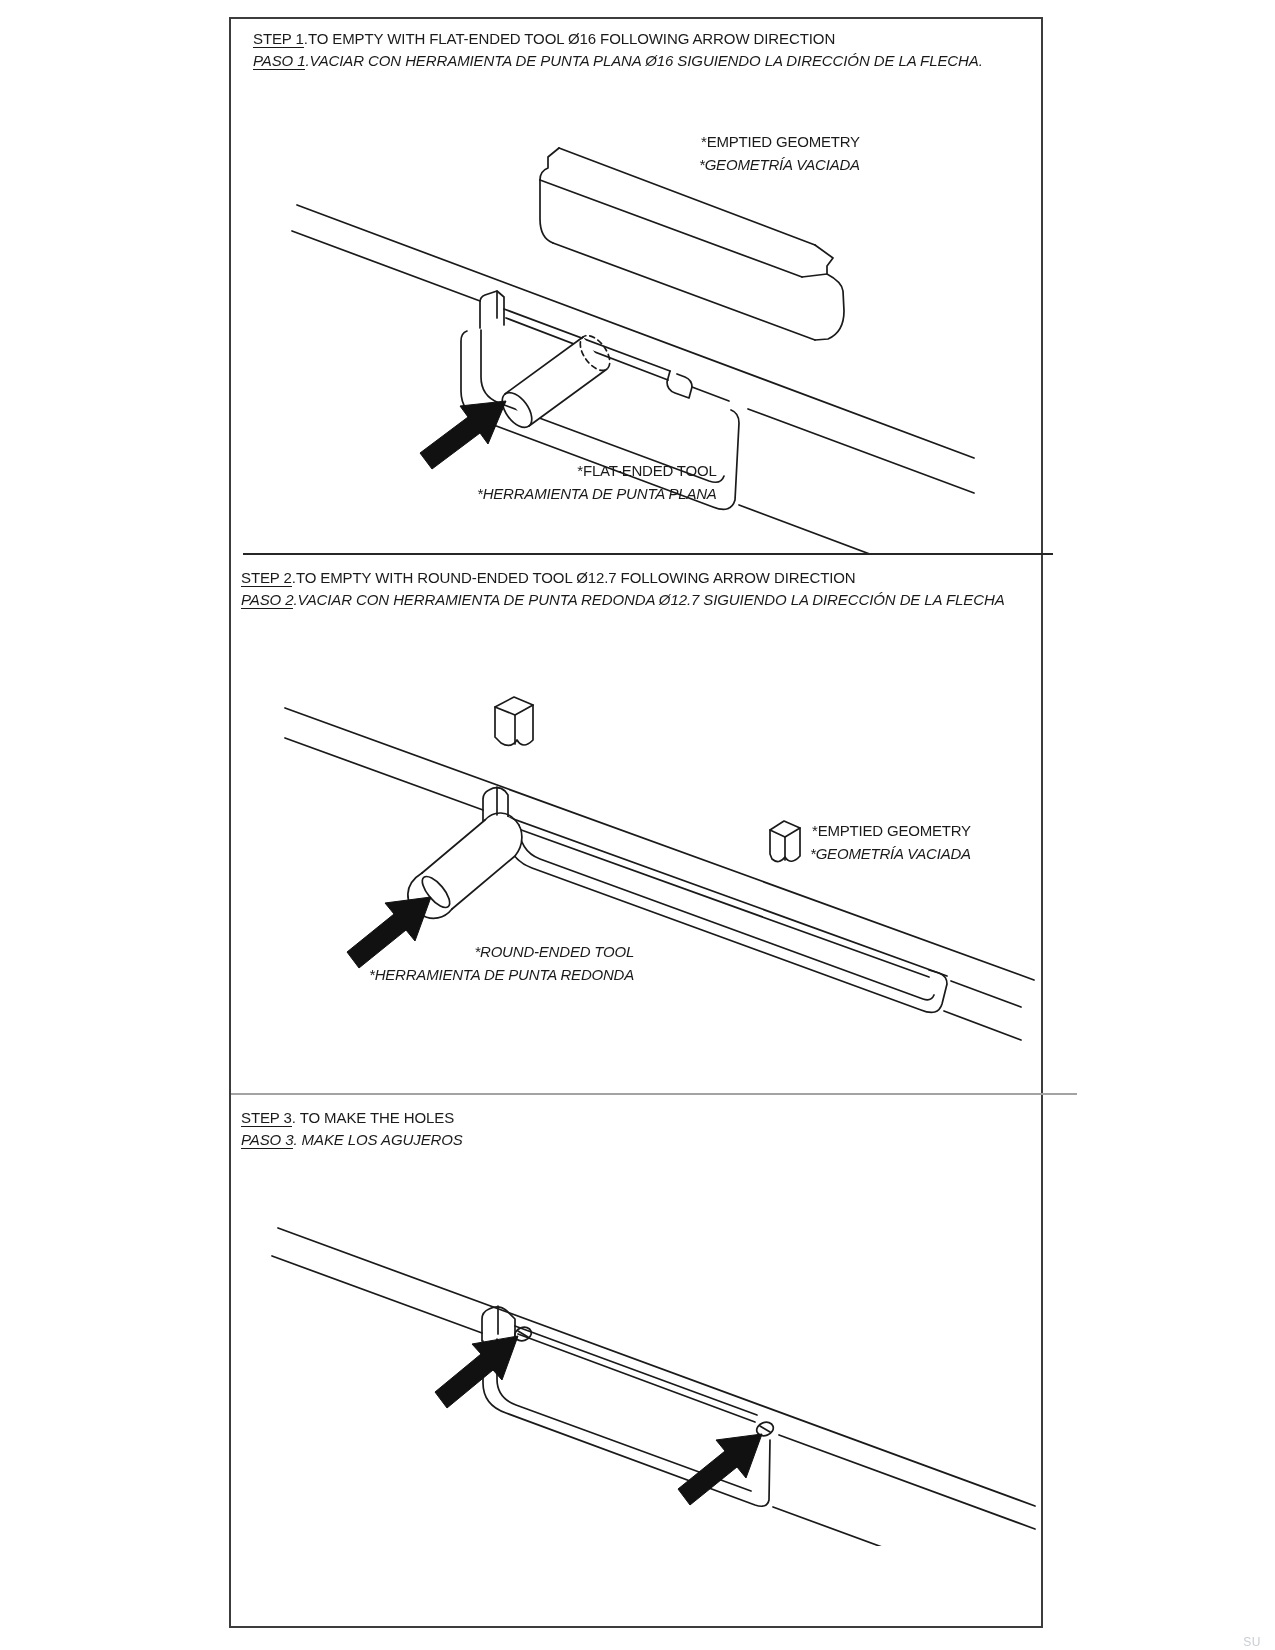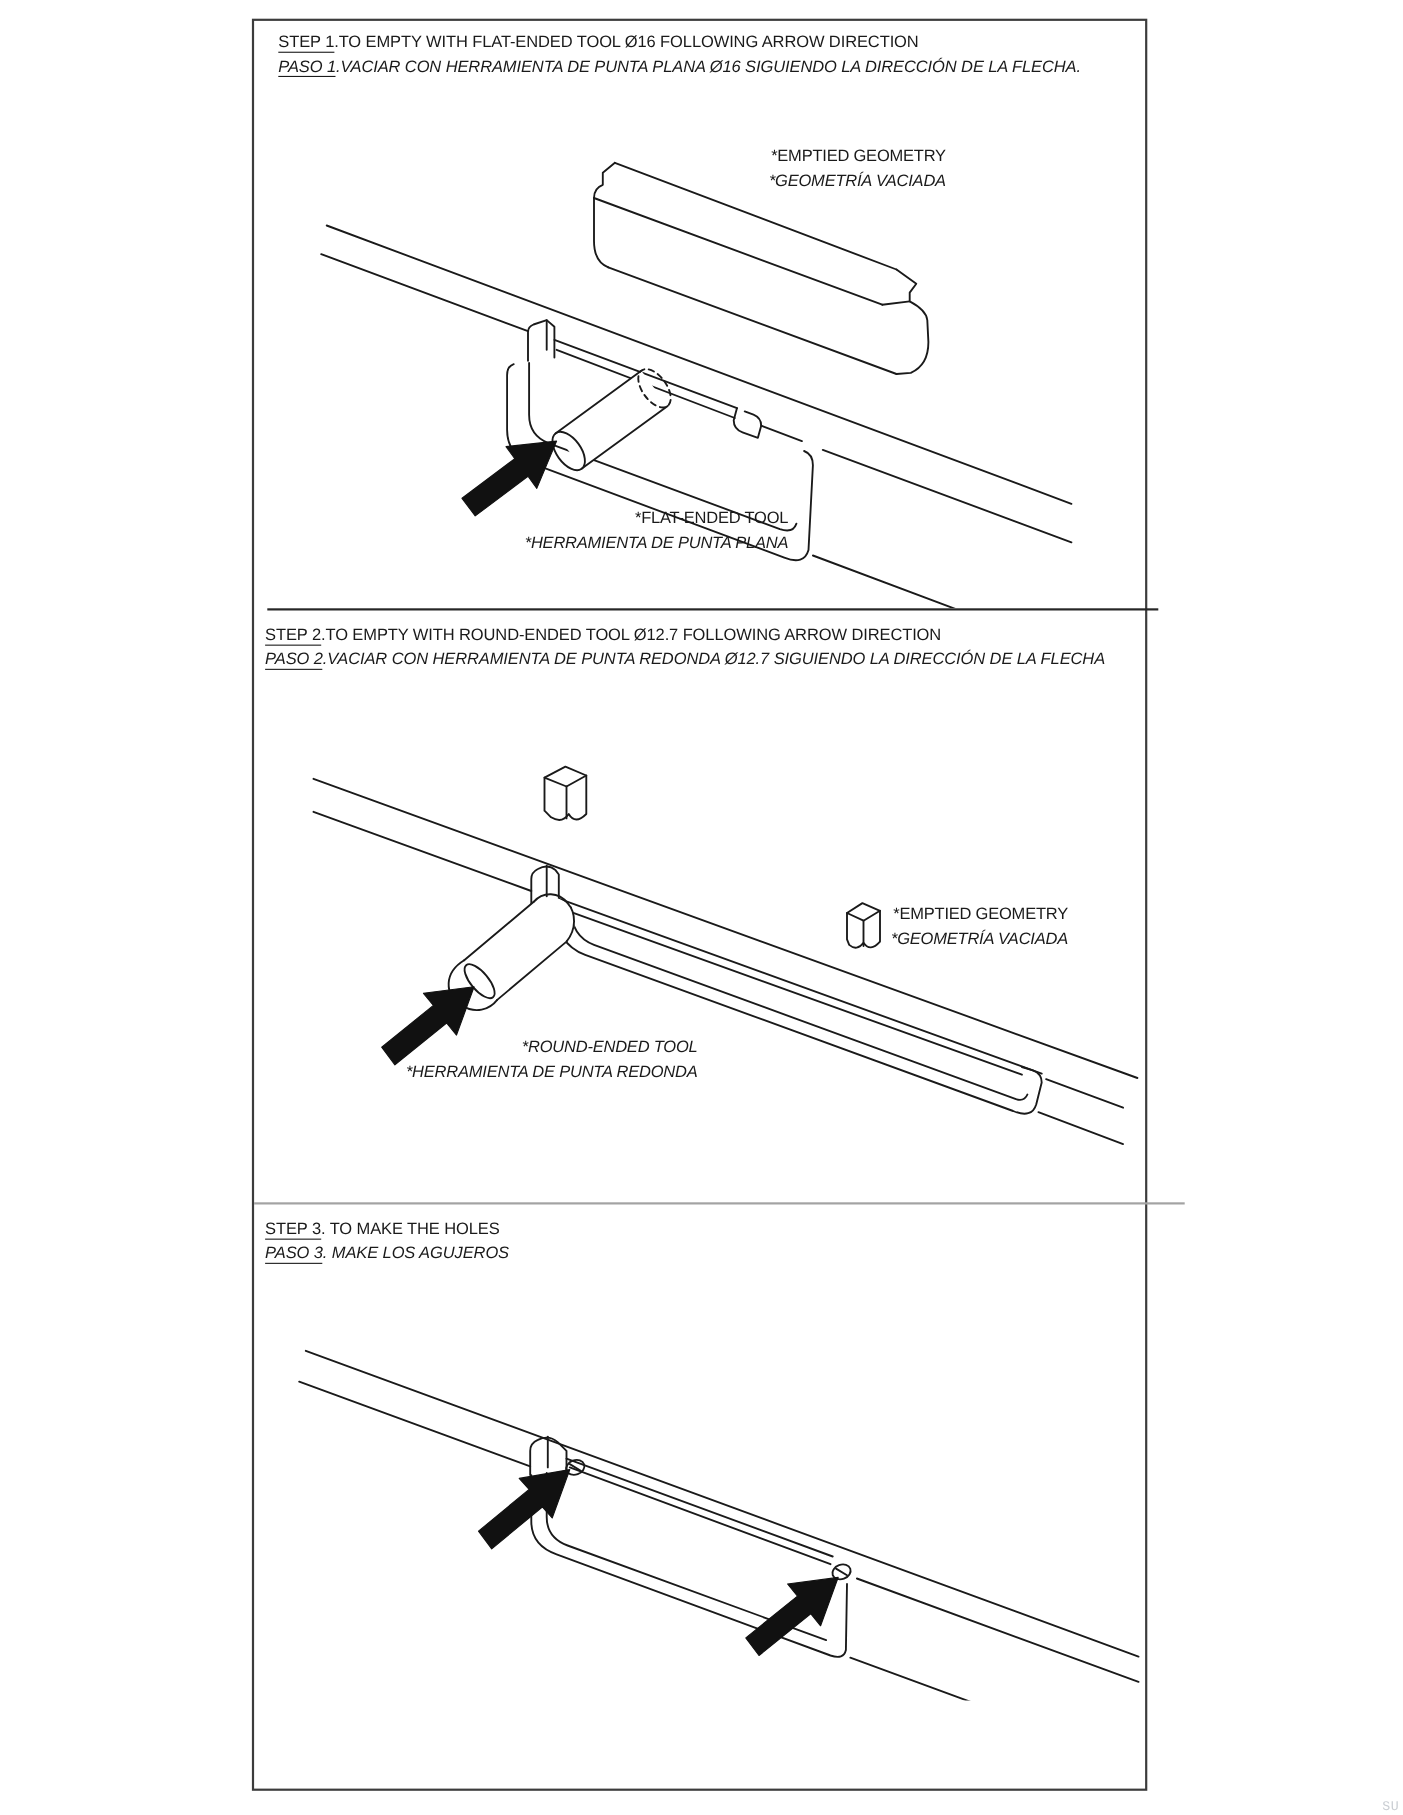--- a/index.html
+++ b/index.html
@@ -18,21 +18,21 @@
   .hdr{position:absolute;left:10px;font-size:15px;line-height:22px;white-space:nowrap;letter-spacing:-0.1px;}
   .hdr .row{display:block;}
   .es{font-style:italic;}
   .it{font-style:italic;}
   .u{border-bottom:1.6px solid #1a1a1a;}
   .callout{position:absolute;font-size:15px;line-height:23px;white-space:nowrap;letter-spacing:-0.2px;text-align:right;}
   svg.draw{position:absolute;left:0;top:0;}
   .ln{fill:none;stroke:#1a1a1a;stroke-width:1.7;stroke-linecap:round;stroke-linejoin:round;}
   .fillw{fill:#ffffff;stroke:none;}
   .arrow{fill:#111111;stroke:#111111;stroke-width:1;stroke-linejoin:round;}
-  .wm{position:absolute;right:3px;bottom:1px;font-size:12px;color:#c9cdd2;letter-spacing:0.5px;font-family:Liberation Mono, monospace;}
+  .wm{position:absolute;right:14px;bottom:1px;font-size:12px;color:#c9cdd2;letter-spacing:0.5px;}
 </style>
 </head>
 <body>
 
 <div class="sheet">
 
   <div class="panel" id="panel-1">
     <svg class="draw" width="810" height="534" viewBox="0 0 810 534">
 
       <g>

